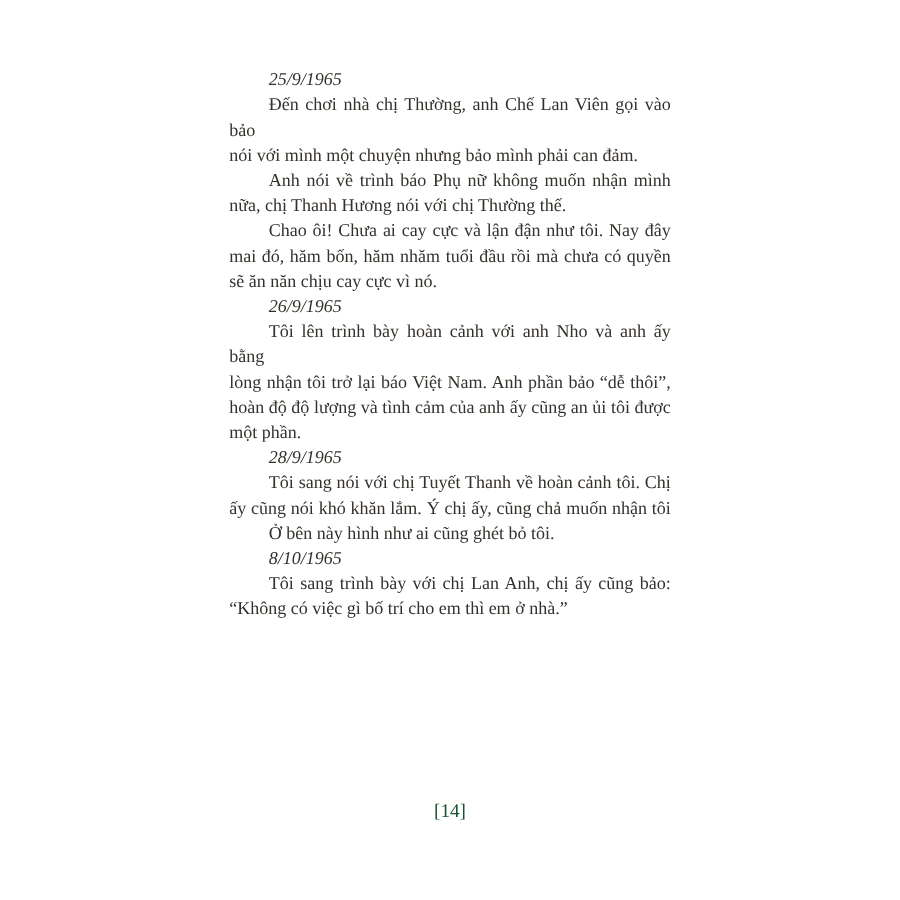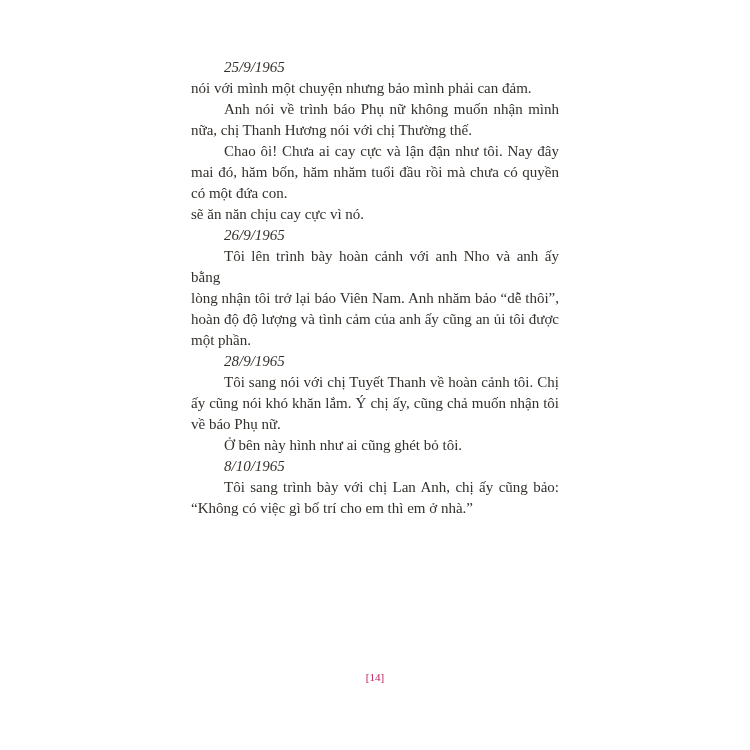--- a/index.html
+++ b/index.html
@@ -45,55 +45,54 @@
     text-indent: 33px;
   }
   .it {
   }
   .page-num {
     position: absolute;
     top: 668px;
     left: 191px;
     width: 368px;
     text-align: center;
-    font-size: 11px;
+    font-size: 16px;
     line-height: 18px;
-    color: #be185d;
+    color: #14532d;
   }
 </style>
 </head>
 <body>
 
 <div class="page">
   <div class="text-block">
 
     <div class="entry">
       <div class="date">25/9/1965</div>
+      <div class="line j ind"><span>Đến chơi nhà chị Thường, anh Chế Lan Viên gọi vào bảo</span></div>
       <div class="line"><span>nói với mình một chuyện nhưng bảo mình phải can đảm.</span></div>
       <div class="line j ind"><span>Anh nói về trình báo </span><span class="it">Phụ nữ</span><span> không muốn nhận mình</span></div>
       <div class="line"><span>nữa, chị Thanh Hương nói với chị Thường thế.</span></div>
       <div class="line j ind"><span>Chao ôi! Chưa ai cay cực và lận đận như tôi. Nay đây</span></div>
       <div class="line j"><span>mai đó, hăm bốn, hăm nhăm tuổi đầu rồi mà chưa có quyền</span></div>
-      <div class="line"><span>có một đứa con.</span></div>
       <div class="line"><span>sẽ ăn năn chịu cay cực vì nó.</span></div>
     </div>
 
     <div class="entry">
       <div class="date">26/9/1965</div>
       <div class="line j ind"><span>Tôi lên trình bày hoàn cảnh với anh Nho và anh ấy bằng</span></div>
-      <div class="line j"><span>lòng nhận tôi trở lại báo </span><span class="it">Viên Nam</span><span>. Anh nhăm bảo “dễ thôi”,</span></div>
+      <div class="line j"><span>lòng nhận tôi trở lại báo </span><span class="it">Việt Nam</span><span>. Anh phần bảo “dễ thôi”,</span></div>
       <div class="line j"><span>hoàn độ độ lượng và tình cảm của anh ấy cũng an ủi tôi được</span></div>
       <div class="line"><span>một phần.</span></div>
     </div>
 
     <div class="entry">
       <div class="date">28/9/1965</div>
       <div class="line j ind"><span>Tôi sang nói với chị Tuyết Thanh về hoàn cảnh tôi. Chị</span></div>
       <div class="line j"><span>ấy cũng nói khó khăn lắm. Ý chị ấy, cũng chả muốn nhận tôi</span></div>
-      <div class="line"><span>về báo </span><span class="it">Phụ nữ</span><span>.</span></div>
       <div class="line ind"><span>Ở bên này hình như ai cũng ghét bỏ tôi.</span></div>
     </div>
 
     <div class="entry">
       <div class="date">8/10/1965</div>
       <div class="line j ind"><span>Tôi sang trình bày với chị Lan Anh, chị ấy cũng bảo:</span></div>
       <div class="line"><span>“Không có việc gì bố trí cho em thì em ở nhà.”</span></div>
     </div>
 
   </div>

